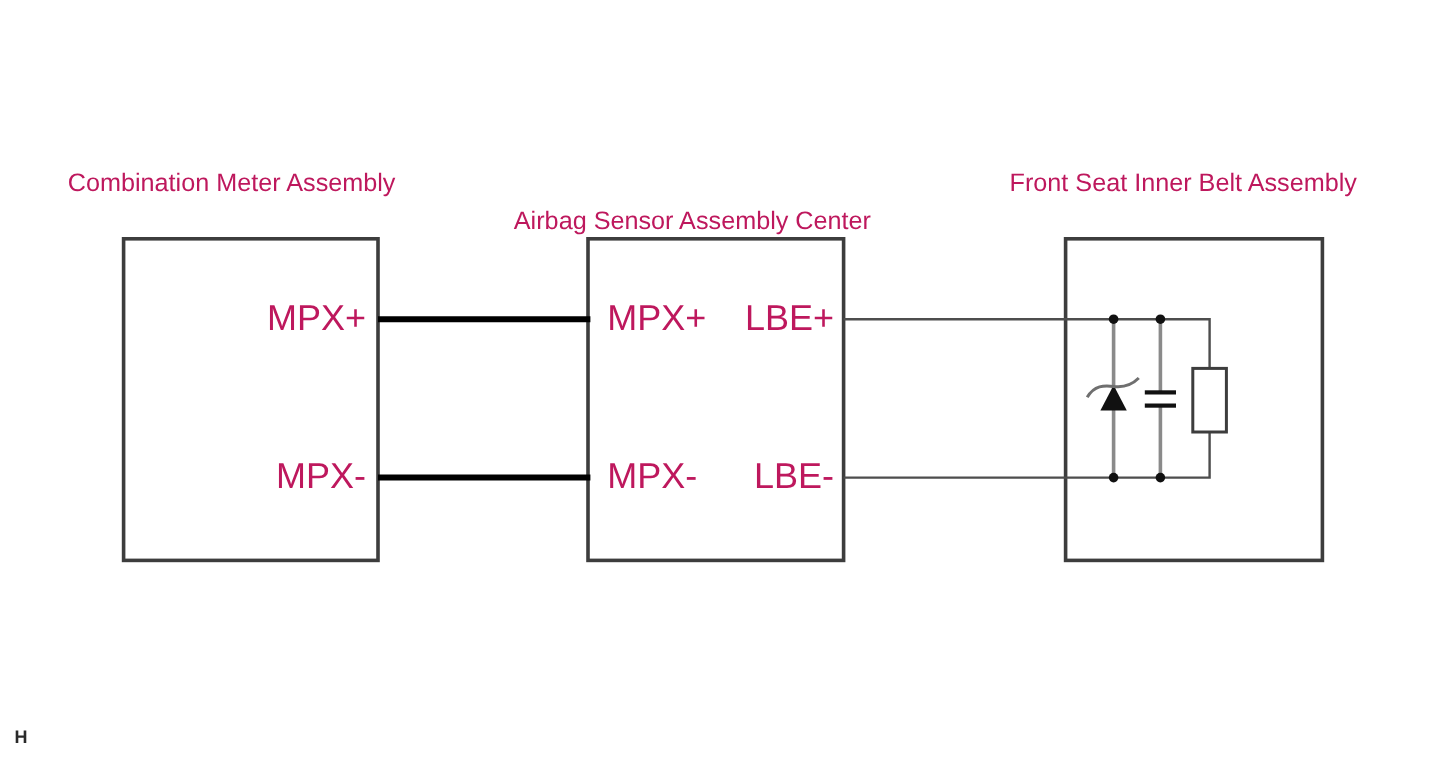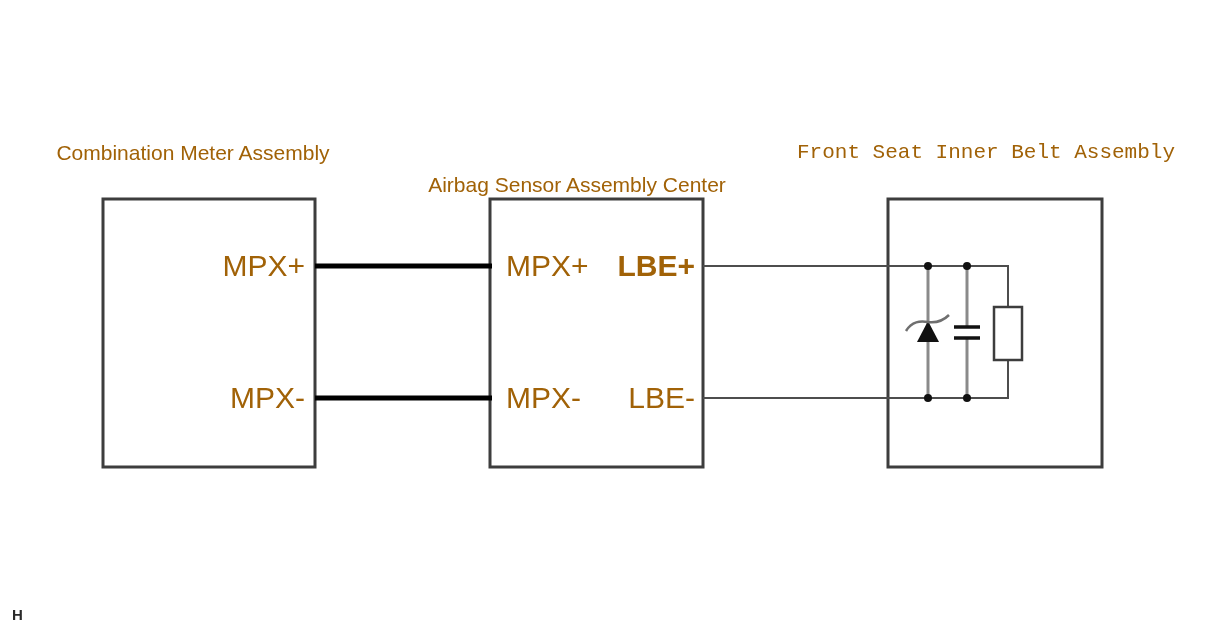--- a/index.html
+++ b/index.html
@@ -12,21 +12,21 @@
     overflow: hidden;
   }
   .layer {
     position: absolute;
     left: 0; top: 0;
     width: 1206px;
     height: 642px;
   }
   .label {
     position: absolute;
-    color: #a16207;
+    color: #be185d;
     white-space: nowrap;
   }
   .title {
     font-size: 21px;
     line-height: 24px;
     transform: translateX(-50%);
   }
   .pin {
     font-size: 30px;
     line-height: 26px;
@@ -80,25 +80,25 @@
     <rect class="resistor" x="994" y="307" width="28" height="53"></rect>
 
     <circle class="junction" cx="928" cy="266" r="4"></circle>
     <circle class="junction" cx="967" cy="266" r="4"></circle>
     <circle class="junction" cx="928" cy="398" r="4"></circle>
     <circle class="junction" cx="967" cy="398" r="4"></circle>
   </svg>
 
   <div class="label title" style="left:193px; top:141px;">Combination Meter Assembly</div>
   <div class="label title" style="left:577px; top:141px;margin-top:32px;">Airbag Sensor Assembly Center</div>
-  <div class="label title" style="left:986px; top:141px;font-family:Liberation Mono, monospace;">Front Seat Inner Belt Assembly</div>
+  <div class="label title" style="left:986px; top:141px;">Front Seat Inner Belt Assembly</div>
 
   <div class="label pin right-align" style="right:901px; top:253px;">MPX+</div>
   <div class="label pin right-align" style="right:901px; top:385px;">MPX-</div>
 
   <div class="label pin" style="left:506px; top:253px;">MPX+</div>
   <div class="label pin" style="left:506px; top:385px;">MPX-</div>
-  <div class="label pin right-align" style="right:511px; top:253px;font-weight:bold;">LBE+</div>
+  <div class="label pin right-align" style="right:511px; top:253px;">LBE+</div>
   <div class="label pin right-align" style="right:511px; top:385px;">LBE-</div>
 
   <div class="marker">H</div>
 
 </div>
 
 </body></html>

